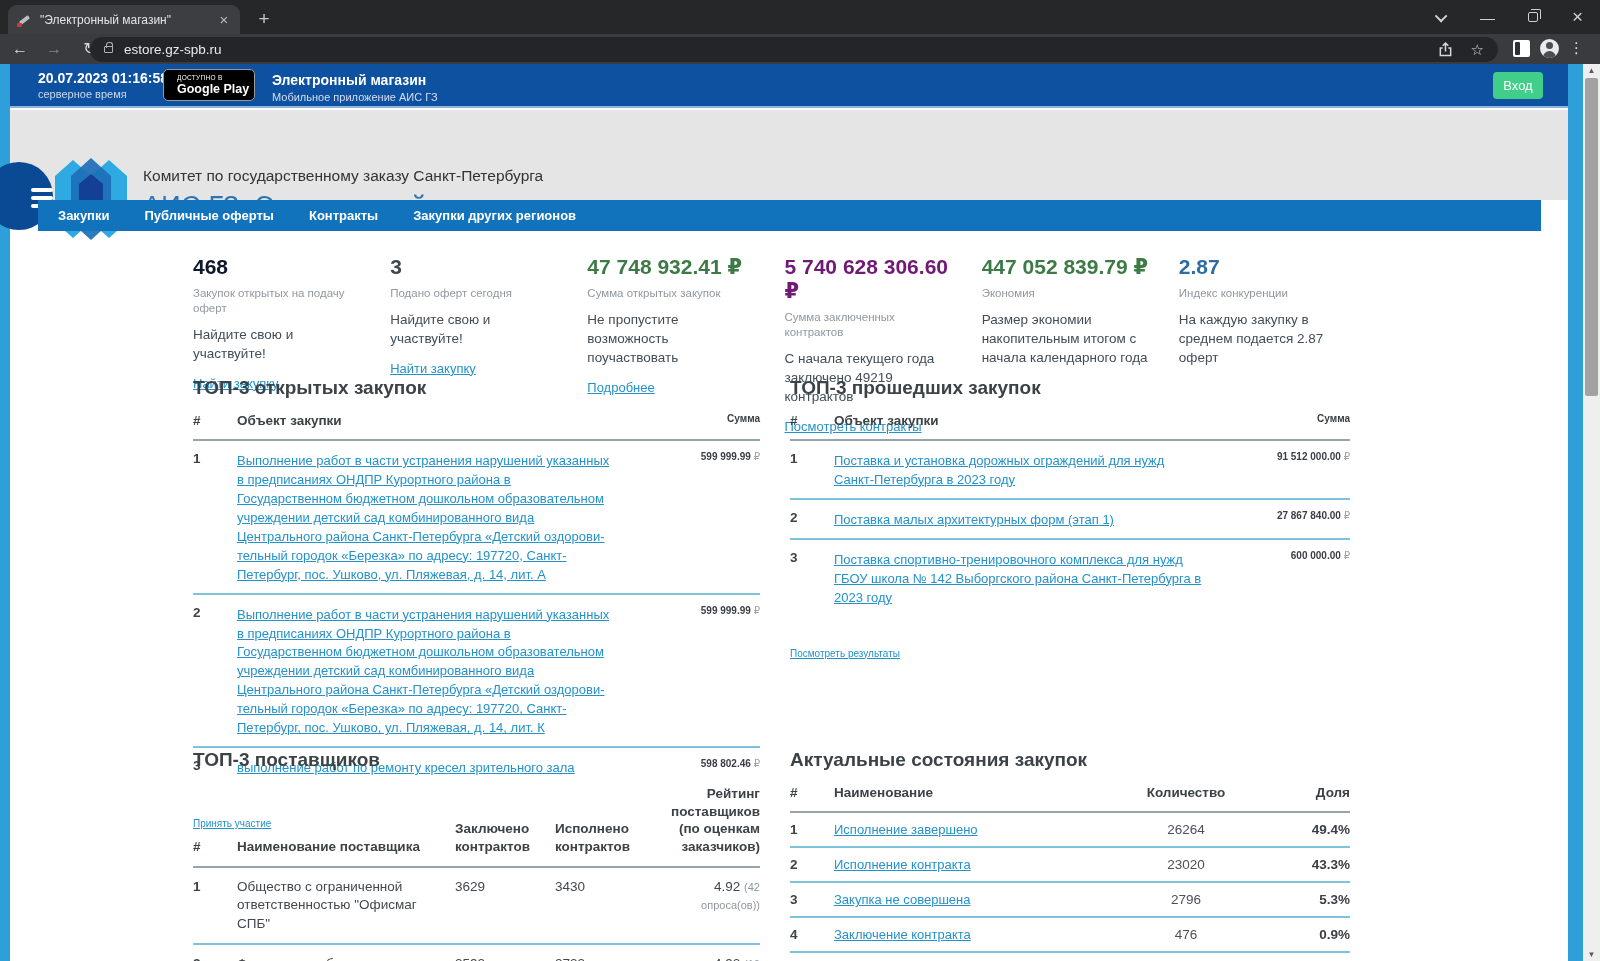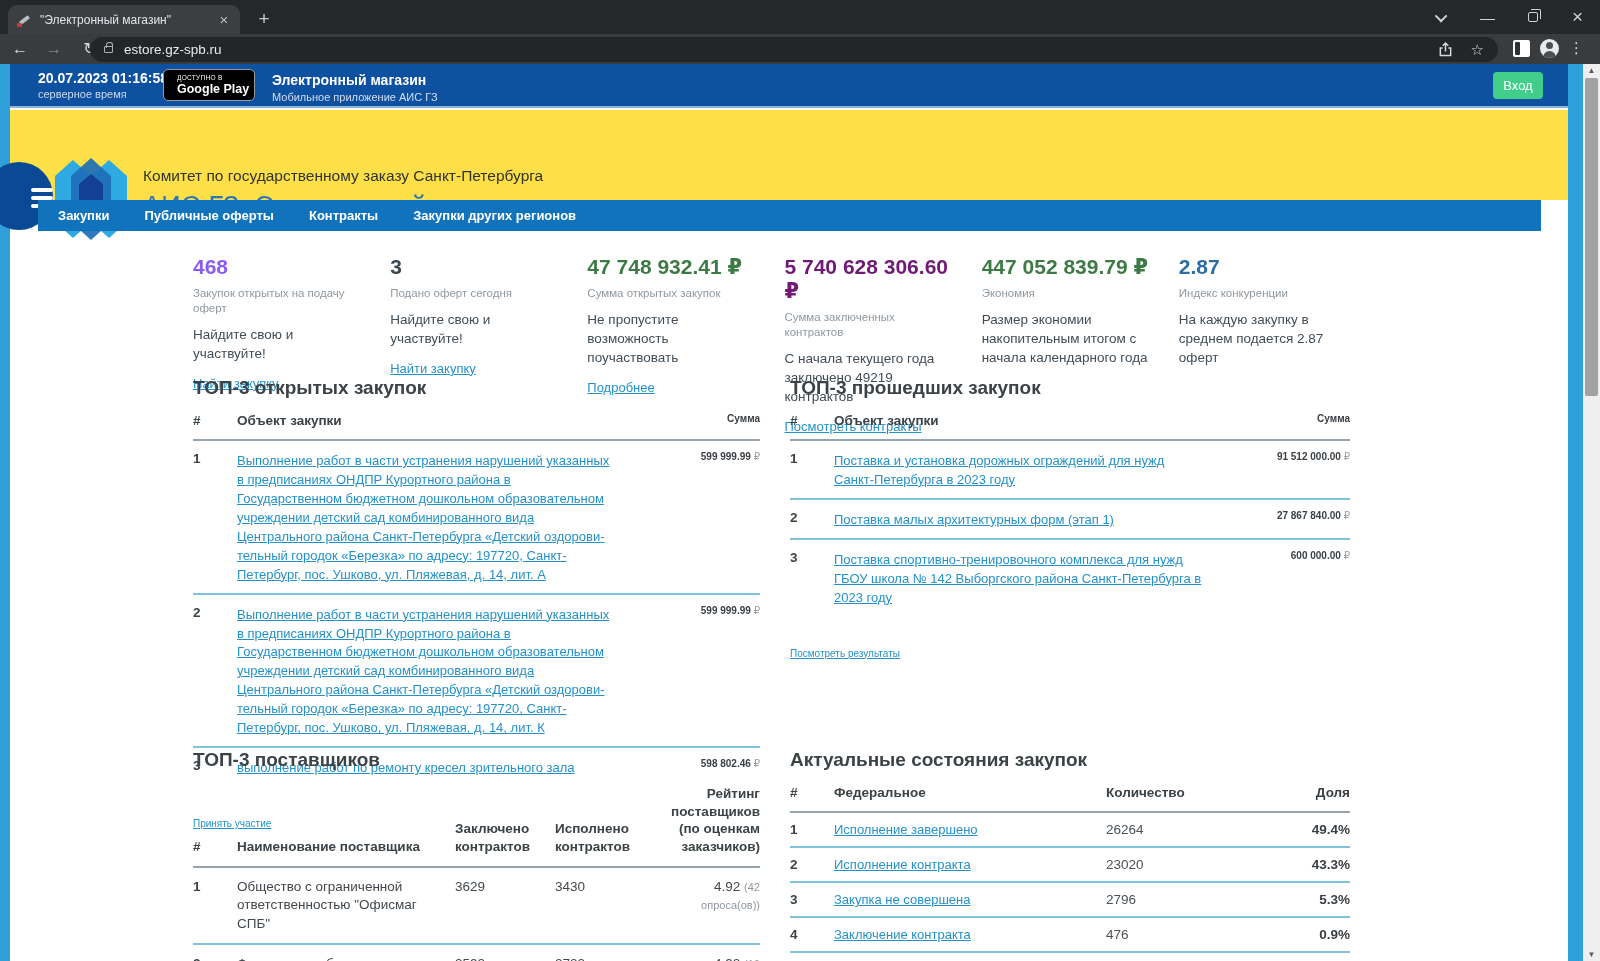--- a/index.html
+++ b/index.html
@@ -49,21 +49,21 @@
   .srv-time .lbl { font-size:11px; color:#cdd9ea; margin-top:2px; }
   .gp-badge { position:absolute; left:153px; top:5px; width:92px; height:32px; background:#000; border:1px solid #9a9a9a; border-radius:5px; display:flex; align-items:center; padding:0 7px; }
   .gp-text { margin-left:6px; color:#fff; line-height:1; }
   .gp-text .small { font-size:6.5px; letter-spacing:.3px; }
   .gp-text .big { font-size:12.5px; font-weight:bold; margin-top:2px; white-space:nowrap; }
   .app-info { position:absolute; left:262px; top:8px; color:#fff; }
   .app-info .t1 { font-size:14px; font-weight:bold; }
   .app-info .t2 { font-size:11px; color:#d4def0; margin-top:3px; }
   .login-btn { position:absolute; right:25px; top:8px; width:50px; height:27px; background:#41ce8a; border-radius:4px; color:#fff; font-size:13px; text-align:center; line-height:27px; }
 
-  .site-header { position:absolute; left:0; top:46px; width:1558px; height:90px; background:#fde047; }
+  .site-header { position:absolute; left:0; top:46px; width:1558px; height:90px; background:#e5e5e5; }
   .burger { position:absolute; left:-25px; top:52px; width:68px; height:68px; border-radius:50%; background:#0a4a94; }
   .burger-lines { position:absolute; left:21px; top:78px; width:22px; }
   .burger-lines div { height:3.5px; background:#fff; border-radius:2px; margin-bottom:4.5px; }
   .logo { position:absolute; left:45px; top:48px; }
   .brand { position:absolute; left:133px; top:57px; }
   .brand .org { font-size:15.5px; color:#333; }
   .brand .title { font-size:27px; color:#2e74b6; margin-top:6px; letter-spacing:.3px; }
 
   .mainnav { position:absolute; left:28px; top:136px; width:1503px; height:31px; background:#1173bc; display:flex; align-items:center; gap:35px; padding:0 20px; }
   .mainnav a { color:#fff; font-size:13px; font-weight:bold; text-decoration:none; }
@@ -98,21 +98,21 @@
   .s-c2 { width:218px; flex:none; padding-right:12px; }
   .s-c3, .s-c4 { width:100px; flex:none; }
   .s-c5 { flex:1; text-align:right; }
   .s-c5 .small { font-size:11px; color:#8f98a0; }
 
   
   .a-row { display:flex; padding:9px 0; border-bottom:2px solid #7fc2dc; font-size:13.5px; align-items:center; }
   .a-c1 { width:44px; flex:none; font-weight:bold; font-size:13.5px; color:#3b4347; }
   .a-c2 { flex:1; }
   .a-c2 a { font-size:13px; }
-  .a-c3 { width:160px; flex:none; text-align:left; color:#4a5157; }
+  .a-c3 { width:160px; flex:none; text-align:center; color:#4a5157; }
   .a-c4 { width:84px; flex:none; text-align:right; font-weight:bold; color:#393f44; }
 </style>
 </head>
 <body>
 
 <div class="tabbar">
   <div class="tab">
     <span class="favicon">
         <span class="gavel"></span>
         <span class="gavel2"></span>
@@ -215,21 +215,21 @@
       <a href="#">Закупки</a>
       <a href="#">Публичные оферты</a>
       <a href="#">Контракты</a>
       <a href="#">Закупки других регионов</a>
     </div>
 
     <div class="content">
 
       <div class="stats-grid">
         <div class="stat">
-          <div class="val" style="color: #8b5cf6;">468</div>
+          <div class="val" style="color: #0f172a;">468</div>
           <div class="lbl">Закупок открытых на подачу оферт</div>
           <div class="desc">Найдите свою и участвуйте!</div>
           <a href="#" class="lnk">Найти закупку</a>
         </div>
         <div class="stat">
           <div class="val" style="color: rgb(60, 72, 80);">3</div>
           <div class="lbl">Подано оферт сегодня</div>
           <div class="desc">Найдите свою и участвуйте!</div>
           <a href="#" class="lnk">Найти закупку</a>
         </div>
@@ -329,21 +329,21 @@
           <div class="s-c3">3592</div>
           <div class="s-c4">2733</div>
           <div class="s-c5"><span>4.92</span> <span class="small">(16 опроса(ов))</span></div>
         </div>
       </div>
 
       <div class="sec" style="left:780px; top:518px; width:560px;">
         <div class="sec-title">Актуальные состояния закупок</div>
         <div class="t-head">
           <div class="a-c1">#</div>
-          <div class="a-c2">Федеральное</div>
+          <div class="a-c2">Наименование</div>
           <div class="a-c3" style="color:#3b4347;">Количество</div>
           <div class="a-c4">Доля</div>
         </div>
         <div class="a-row">
           <div class="a-c1">1</div>
           <div class="a-c2"><a href="#" class="lnk">Исполнение завершено</a></div>
           <div class="a-c3">26264</div>
           <div class="a-c4">49.4%</div>
         </div>
         <div class="a-row">

